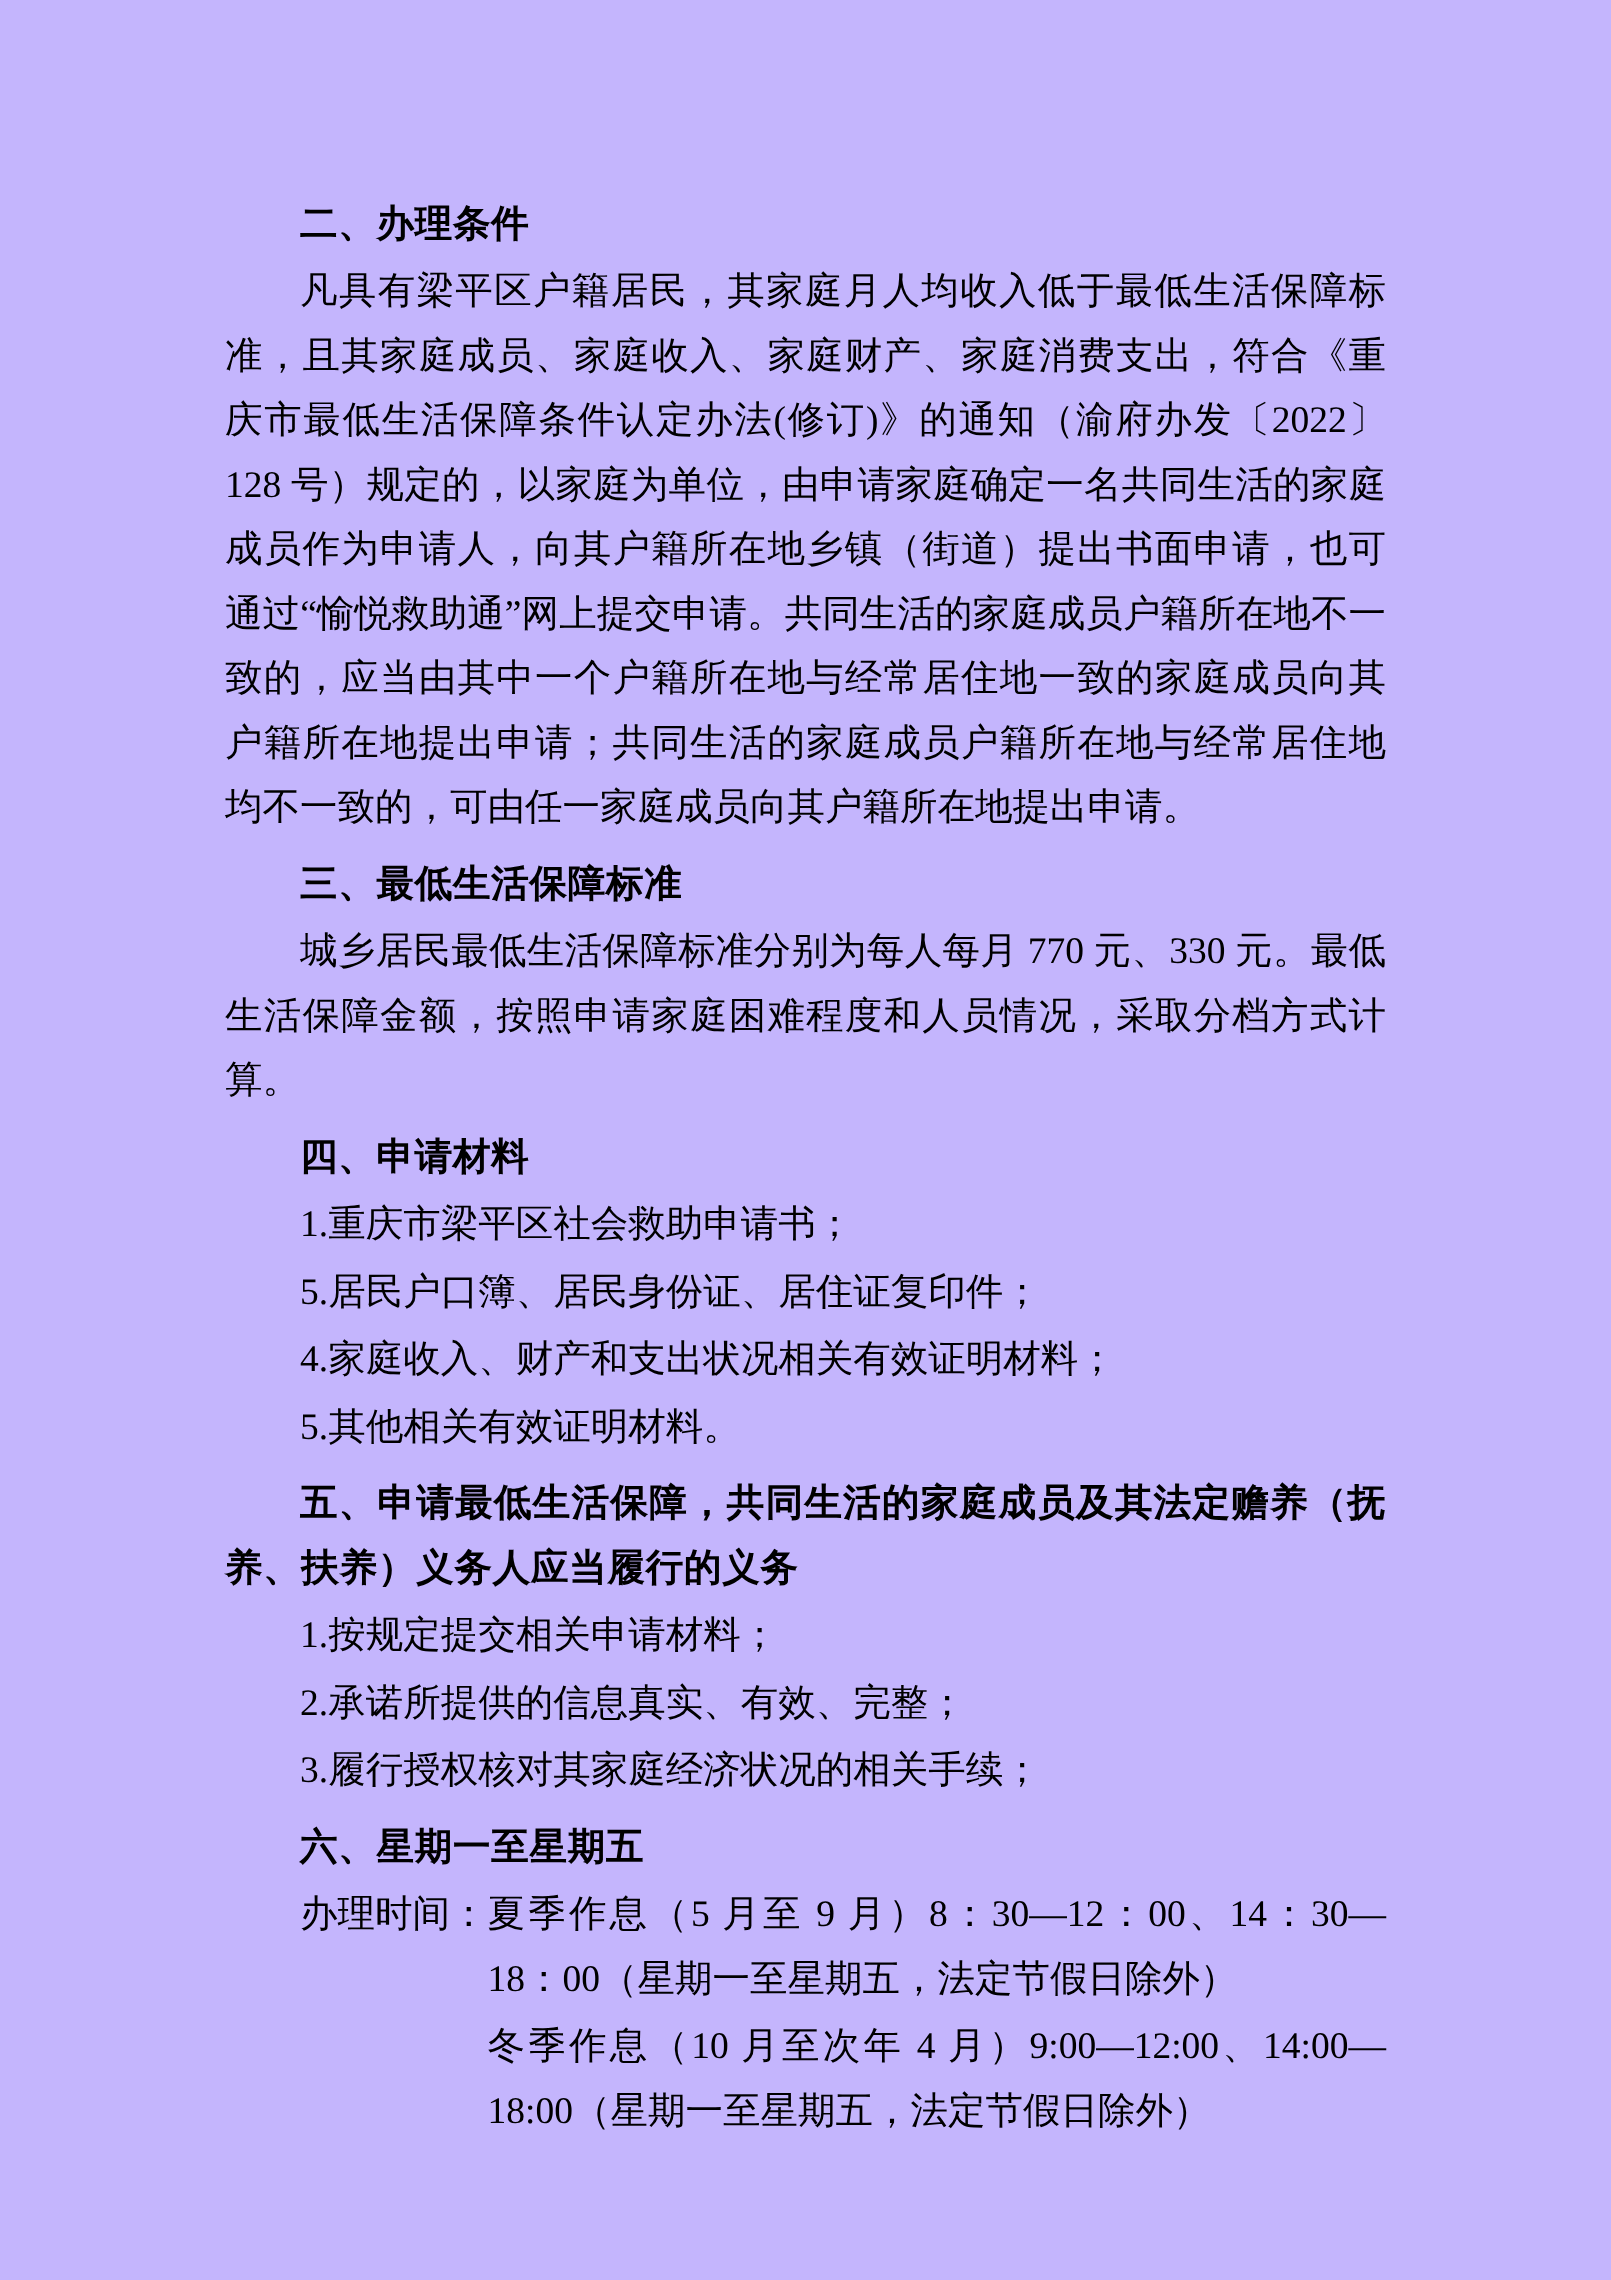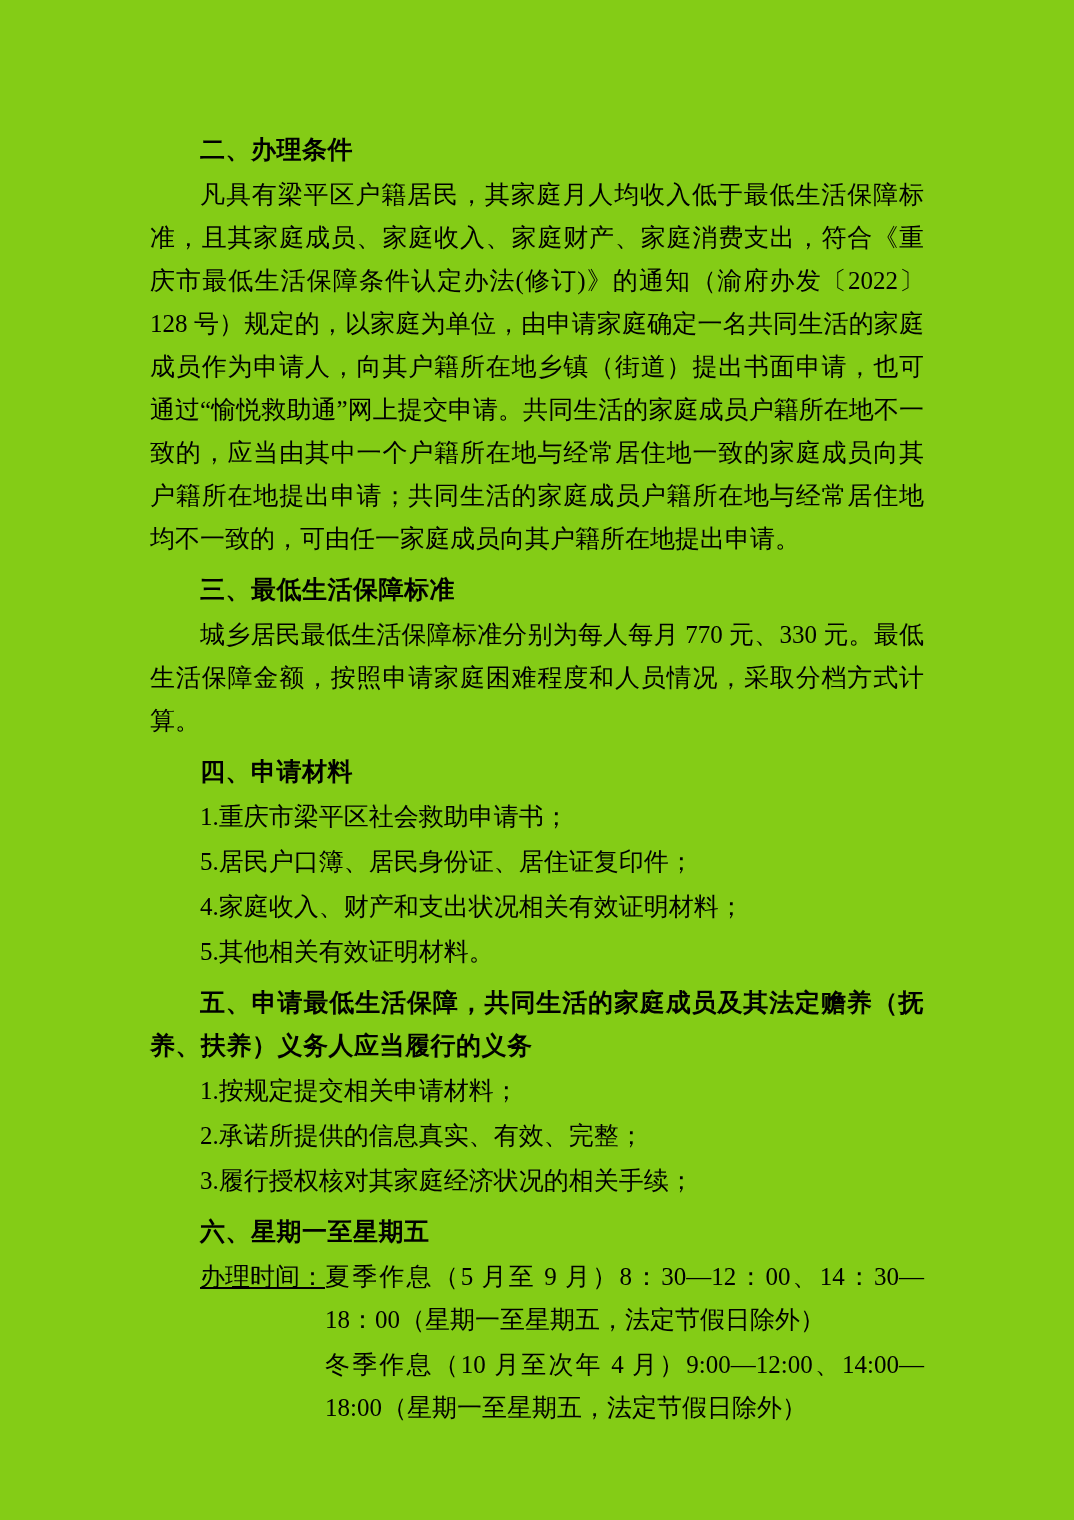--- a/index.html
+++ b/index.html
@@ -3,21 +3,21 @@
 <meta charset="utf-8">
 <style>
   html, body {
     margin: 0;
     padding: 0;
     background: #ffffff;
   }
   .page {
     width: 1074px;
     height: 1520px;
-    background: #84cc16;
+    background: #c4b5fd;
     position: relative;
     box-sizing: border-box;
     padding: 120px 150px 60px 150px;
     font-family: "Liberation Serif", "DejaVu Serif", serif;
     color: #000000;
     overflow: hidden;
   }
   .doc {
     font-size: 25px;
     line-height: 1.72;
@@ -45,21 +45,20 @@
   }
   .kv {
     margin: 0 0 2px 0;
     padding-left: 2em;
     display: flex;
     align-items: flex-start;
   }
   .kv-label {
     white-space: nowrap;
     flex: 0 0 auto;
-    text-decoration: underline;
   }
   .kv-value {
     flex: 1 1 auto;
   }
   .kv-value .sub {
     display: block;
   }
   .kv-value .sub + .sub {
     margin-top: 2px;
   }

